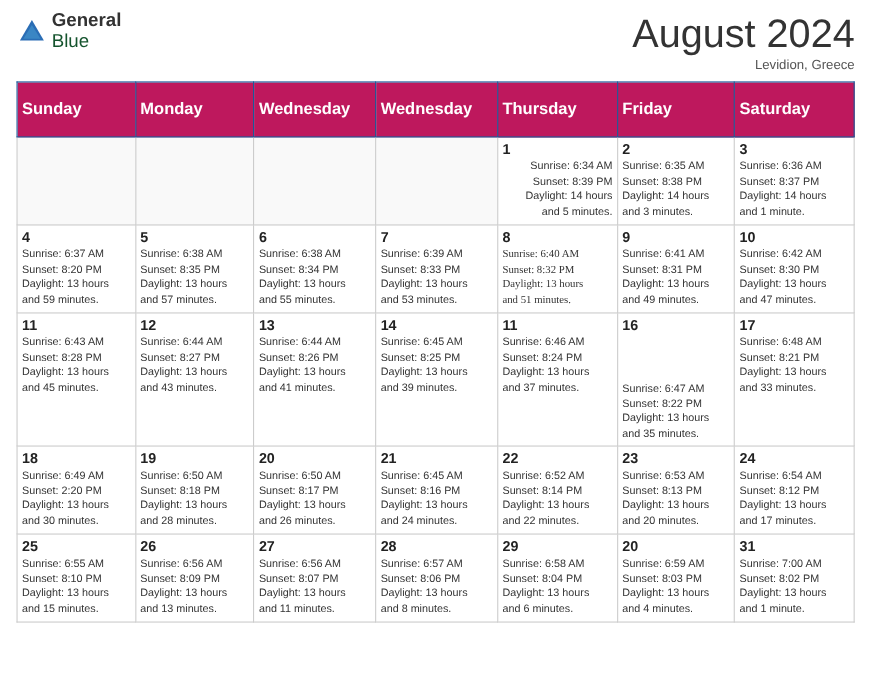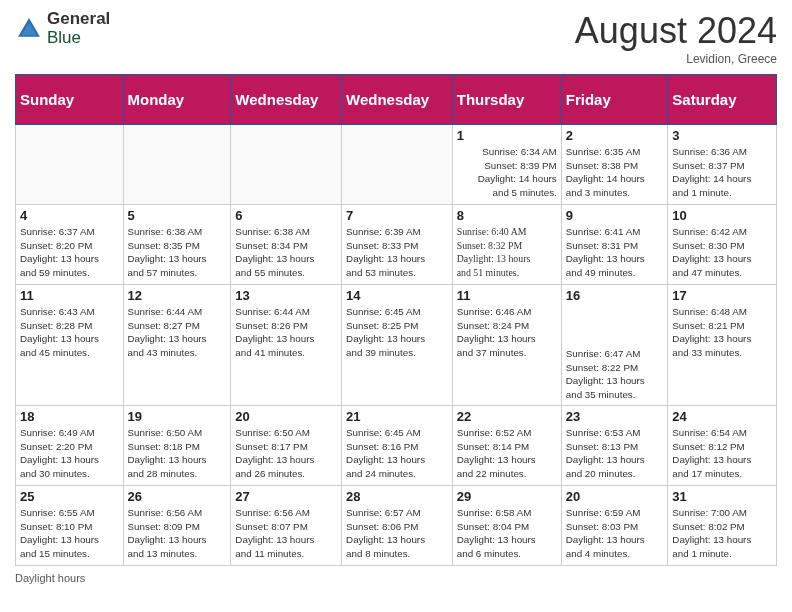--- a/index.html
+++ b/index.html
@@ -361,14 +361,13 @@
             <div class="day-num">31</div>
             <div class="day-info" style="white-space: pre-line;">Sunrise: 7:00 AM
 Sunset: 8:02 PM
 Daylight: 13 hours
 and 1 minute.</div>
           </td>
         </tr>
       </tbody>
   </table>
 
-  <div class="footer-note">Daylight hours</div>
 </div>
 
 </body></html>

